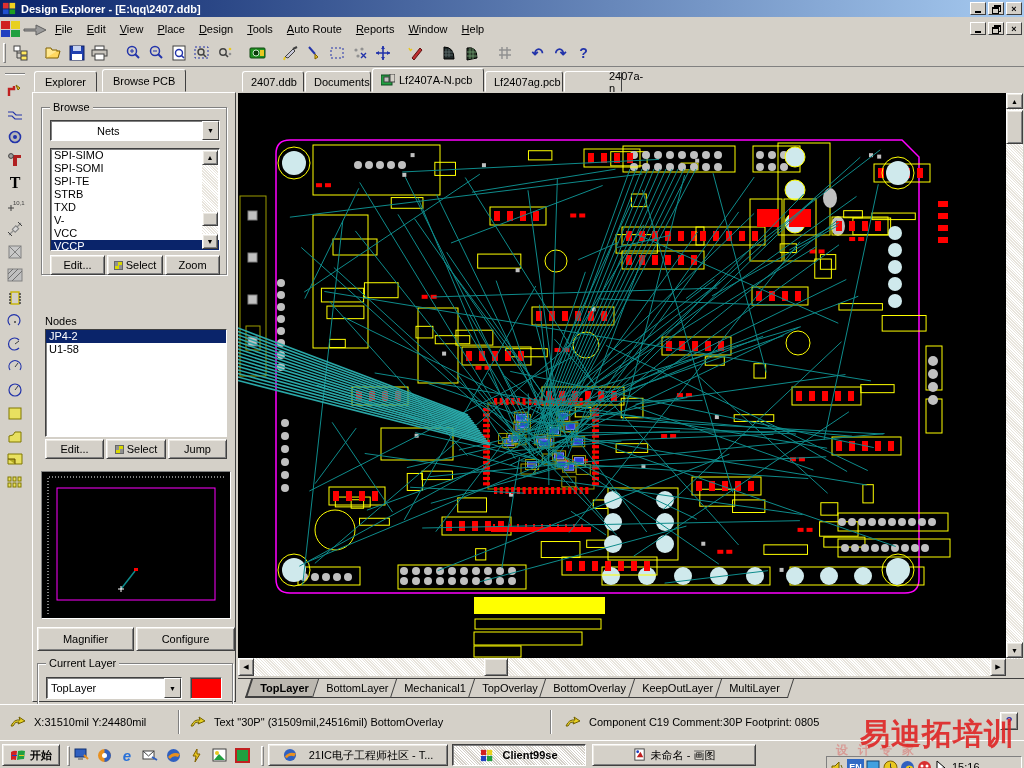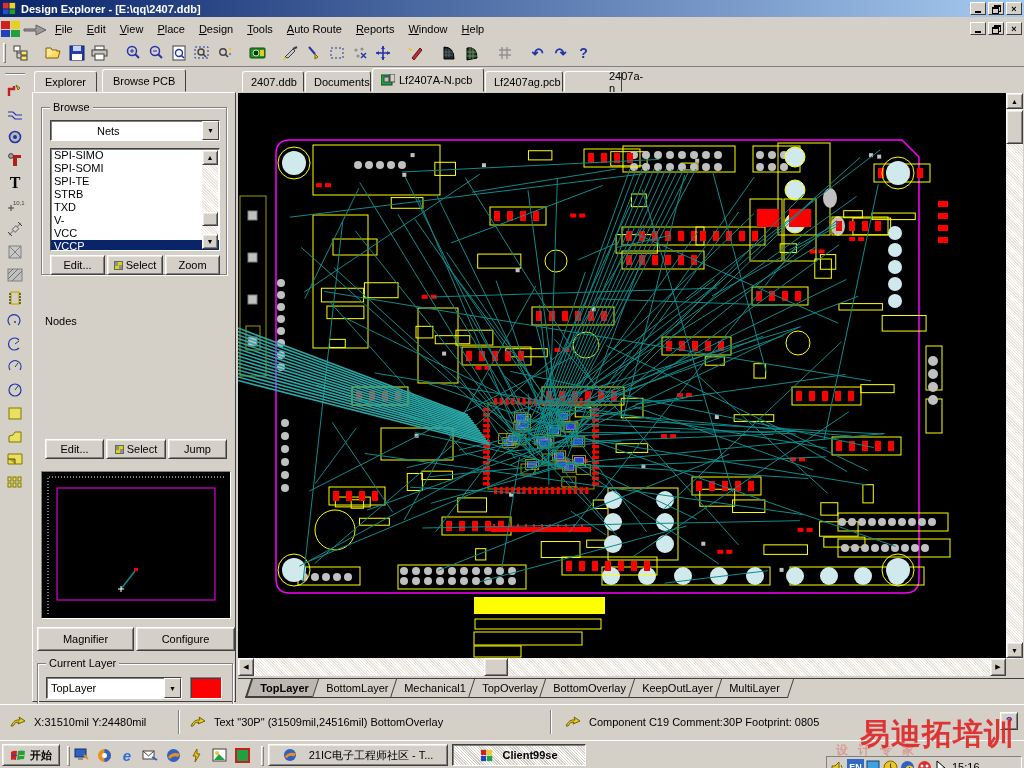--- a/index.html
+++ b/index.html
@@ -443,20 +443,24 @@
         <div class="panelbtn btn" style="left:65px;top:147px;width:56px;">
             <span class="selicon"></span>
             <span>Select</span>
           </div>
         <div class="panelbtn btn" style="left:123px;top:147px;width:55px;">
             <span>Zoom</span>
           </div>
       </div>
 
       <span style="position:absolute;left:12px;top:222px;">Nodes</span>
+      <div class="listbox" style="left:12px;top:236px;width:182px;height:108px;">
+        <div class="listrow sel">JP4-2</div>
+        <div class="listrow">U1-58</div>
+      </div>
       <div class="panelbtn btn" style="left:12px;top:346px;width:59px;">
           <span>Edit...</span>
         </div>
       <div class="panelbtn btn" style="left:73px;top:346px;width:60px;">
           <span class="selicon"></span>
           <span>Select</span>
         </div>
       <div class="panelbtn btn" style="left:135px;top:346px;width:59px;">
           <span>Jump</span>
         </div>
@@ -1287,20 +1291,28 @@
     </div>
     <div class="task btn pressed" style="left:452px;width:134px;gap:8px;">
       <svg width="14" height="13" viewBox="0 0 16 15">
           <rect x="1" y="1" width="6" height="6" fill="#d02020"></rect>
           <rect x="8" y="1" width="6" height="6" fill="#e8d020"></rect>
           <rect x="1" y="8" width="6" height="6" fill="#2040c0"></rect>
           <rect x="8" y="8" width="6" height="6" fill="#20a040"></rect>
         </svg>
       <span>Client99se</span>
     </div>
+    <div class="task btn" style="left:592px;width:164px;">
+      <svg width="14" height="14" viewBox="0 0 15 15">
+          <rect x="2" y="1" width="10" height="12" fill="#fff" stroke="#404040"></rect>
+          <path d="M4 10 L8 4 L11 10 Z" fill="#c02020"></path>
+          <circle cx="5" cy="4" r="1.5" fill="#2040c0"></circle>
+        </svg>
+      <span>未命名 - 画图</span>
+    </div>
 
     <div id="tray">
       <svg width="14" height="13" viewBox="0 0 14 13">
           <path d="M1 5 H4 L8 1 V12 L4 8 H1 Z" fill="#e8c820" stroke="#706000"></path>
           <path d="M10 4 Q12 6.5 10 9" fill="none" stroke="#706000"></path>
         </svg>
       <span style="display:inline-flex;width:17px;height:16px;background:#316ac5;color:#fff;font-size:9px;font-weight:bold;align-items:center;justify-content:center;">EN</span>
       <svg width="15" height="14" viewBox="0 0 15 14">
           <rect x="1" y="1" width="12" height="9" fill="#40a0e0" stroke="#104070"></rect>
           <rect x="4" y="11" width="6" height="2" fill="#808080"></rect>

